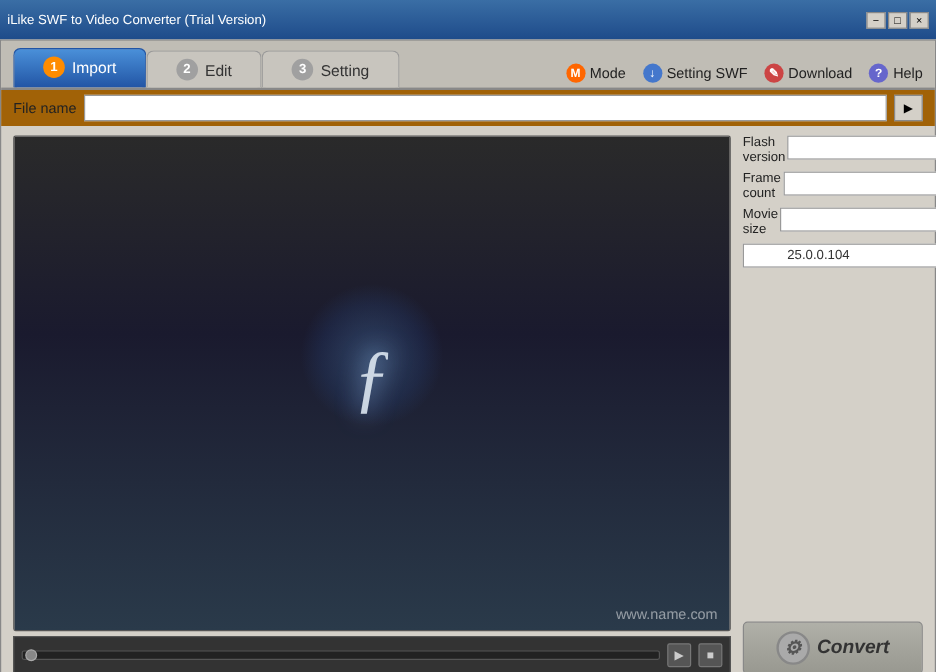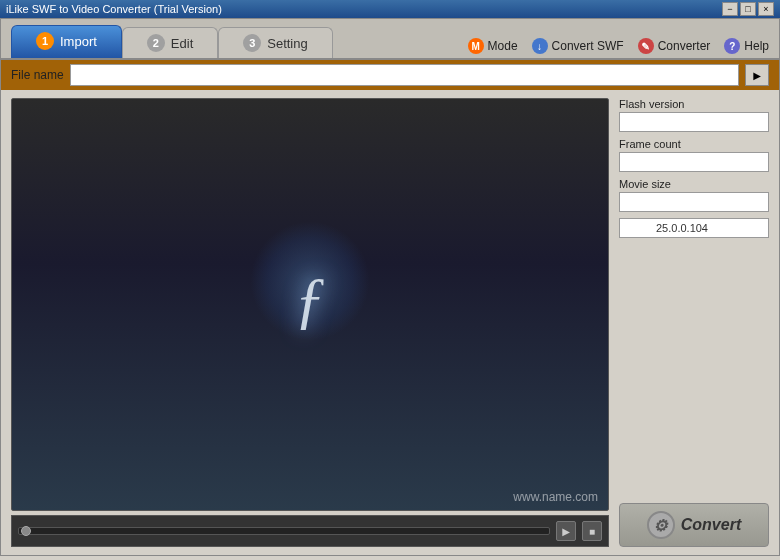--- a/index.html
+++ b/index.html
@@ -14,21 +14,21 @@
 
     
     .title-bar {
       background: linear-gradient(to bottom, #3a6ea5, #1e4b8a);
       color: white;
       font-size: 11px;
       padding: 4px 6px;
       display: flex;
       justify-content: space-between;
       align-items: center;
-      height: 18px;
+      height: 33px;
     }
     .title-bar-controls {
       display: flex;
       gap: 2px;
     }
     .title-btn {
       width: 16px;
       height: 14px;
       background: #d4d0c8;
       border: 1px solid #888;
@@ -266,21 +266,21 @@
 
     
     .right-panel {
       width: 150px;
       display: flex;
       flex-direction: column;
       gap: 6px;
     }
     .field-group {
       display: flex;
-      flex-direction: column;
+      flex-direction: row;
       gap: 2px;
     }
     .field-label {
       font-size: 11px;
       color: #222;
     }
     .field-input {
       height: 20px;
       background: white;
       border: 1px solid #999;
@@ -375,25 +375,25 @@
       </div>
     </div>
 
     <div class="toolbar-right">
       <div class="toolbar-btn">
         <span class="toolbar-icon mode">M</span>
         <span>Mode</span>
       </div>
       <div class="toolbar-btn">
         <span class="toolbar-icon download">↓</span>
-        <span>Convert SWF</span>
+        <span>Setting SWF</span>
       </div>
       <div class="toolbar-btn">
         <span class="toolbar-icon register">✎</span>
-        <span>Converter</span>
+        <span>Download</span>
       </div>
       <div class="toolbar-btn">
         <span class="toolbar-icon help">?</span>
         <span>Help</span>
       </div>
     </div>
   </div>
 
   <div class="file-row">
     <span class="file-label">File name</span>

